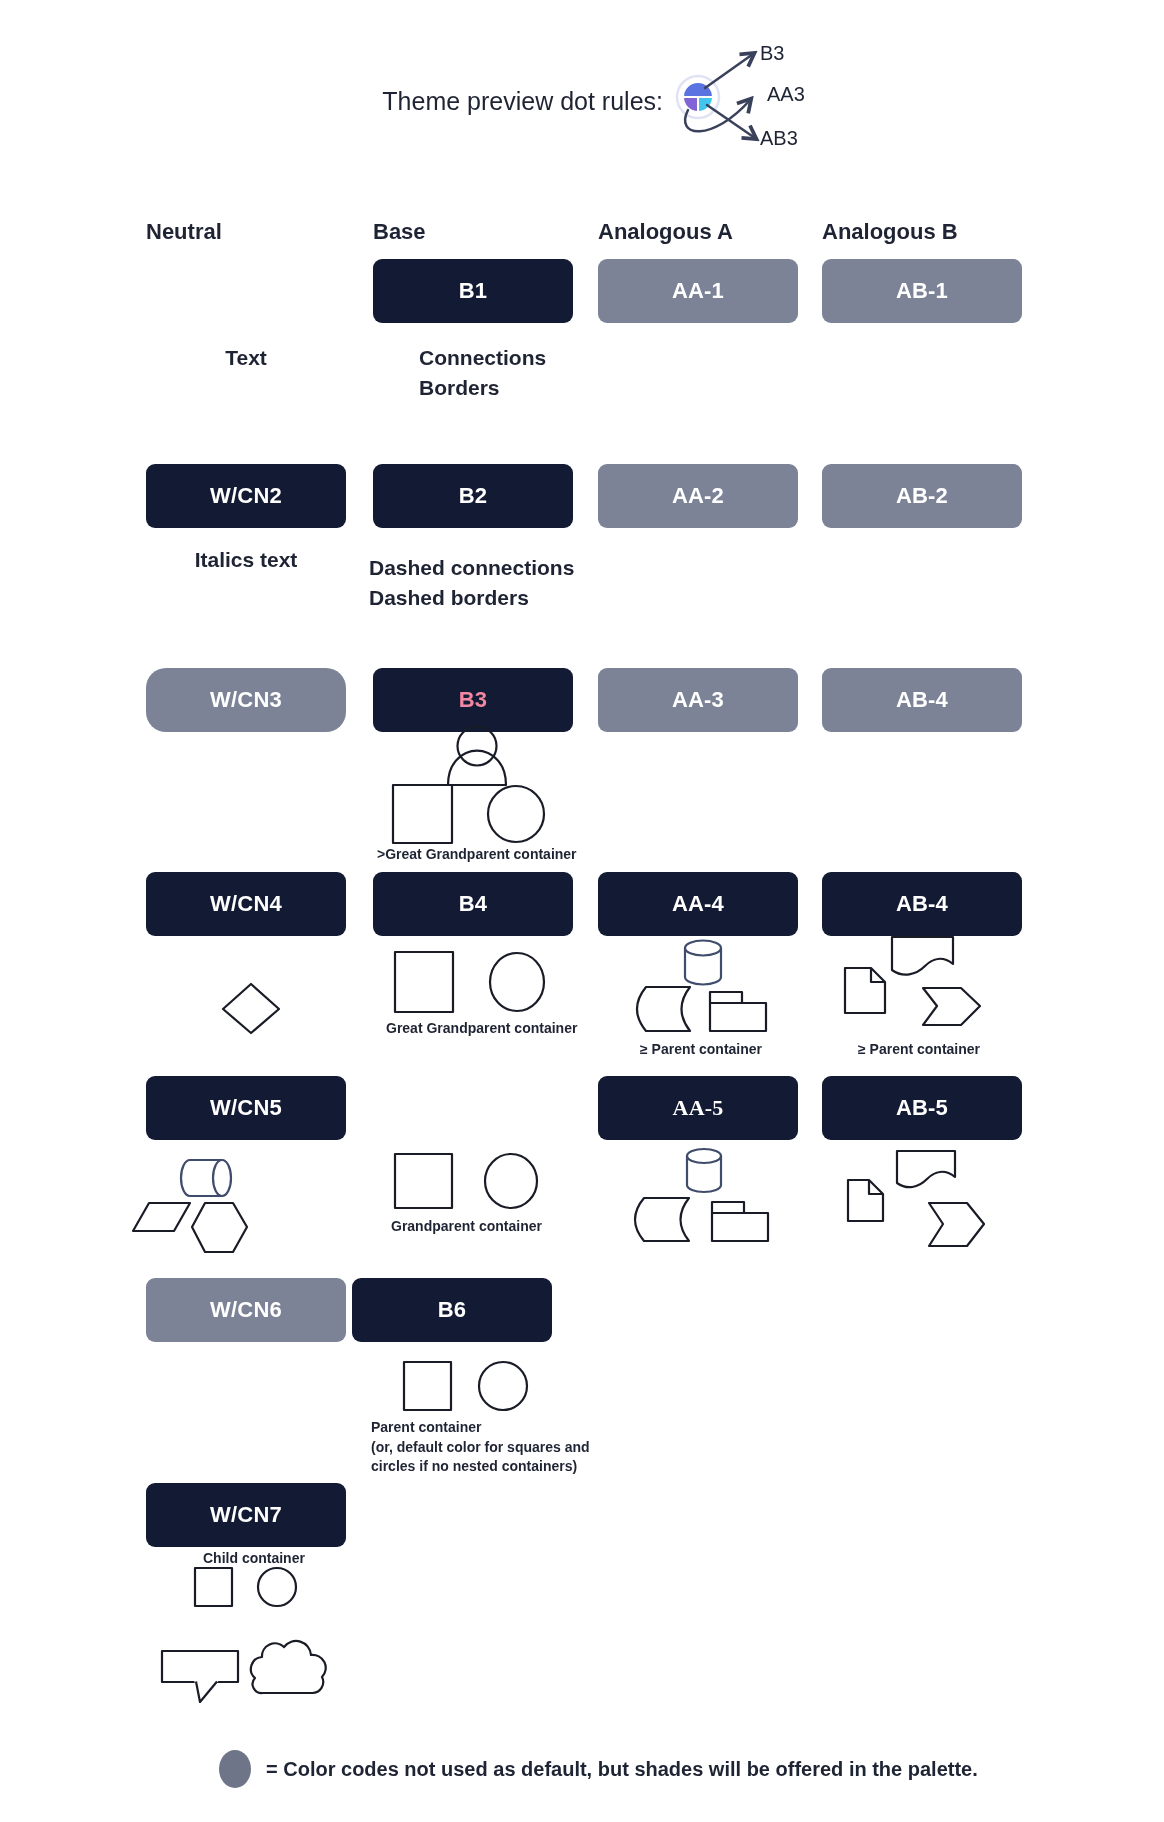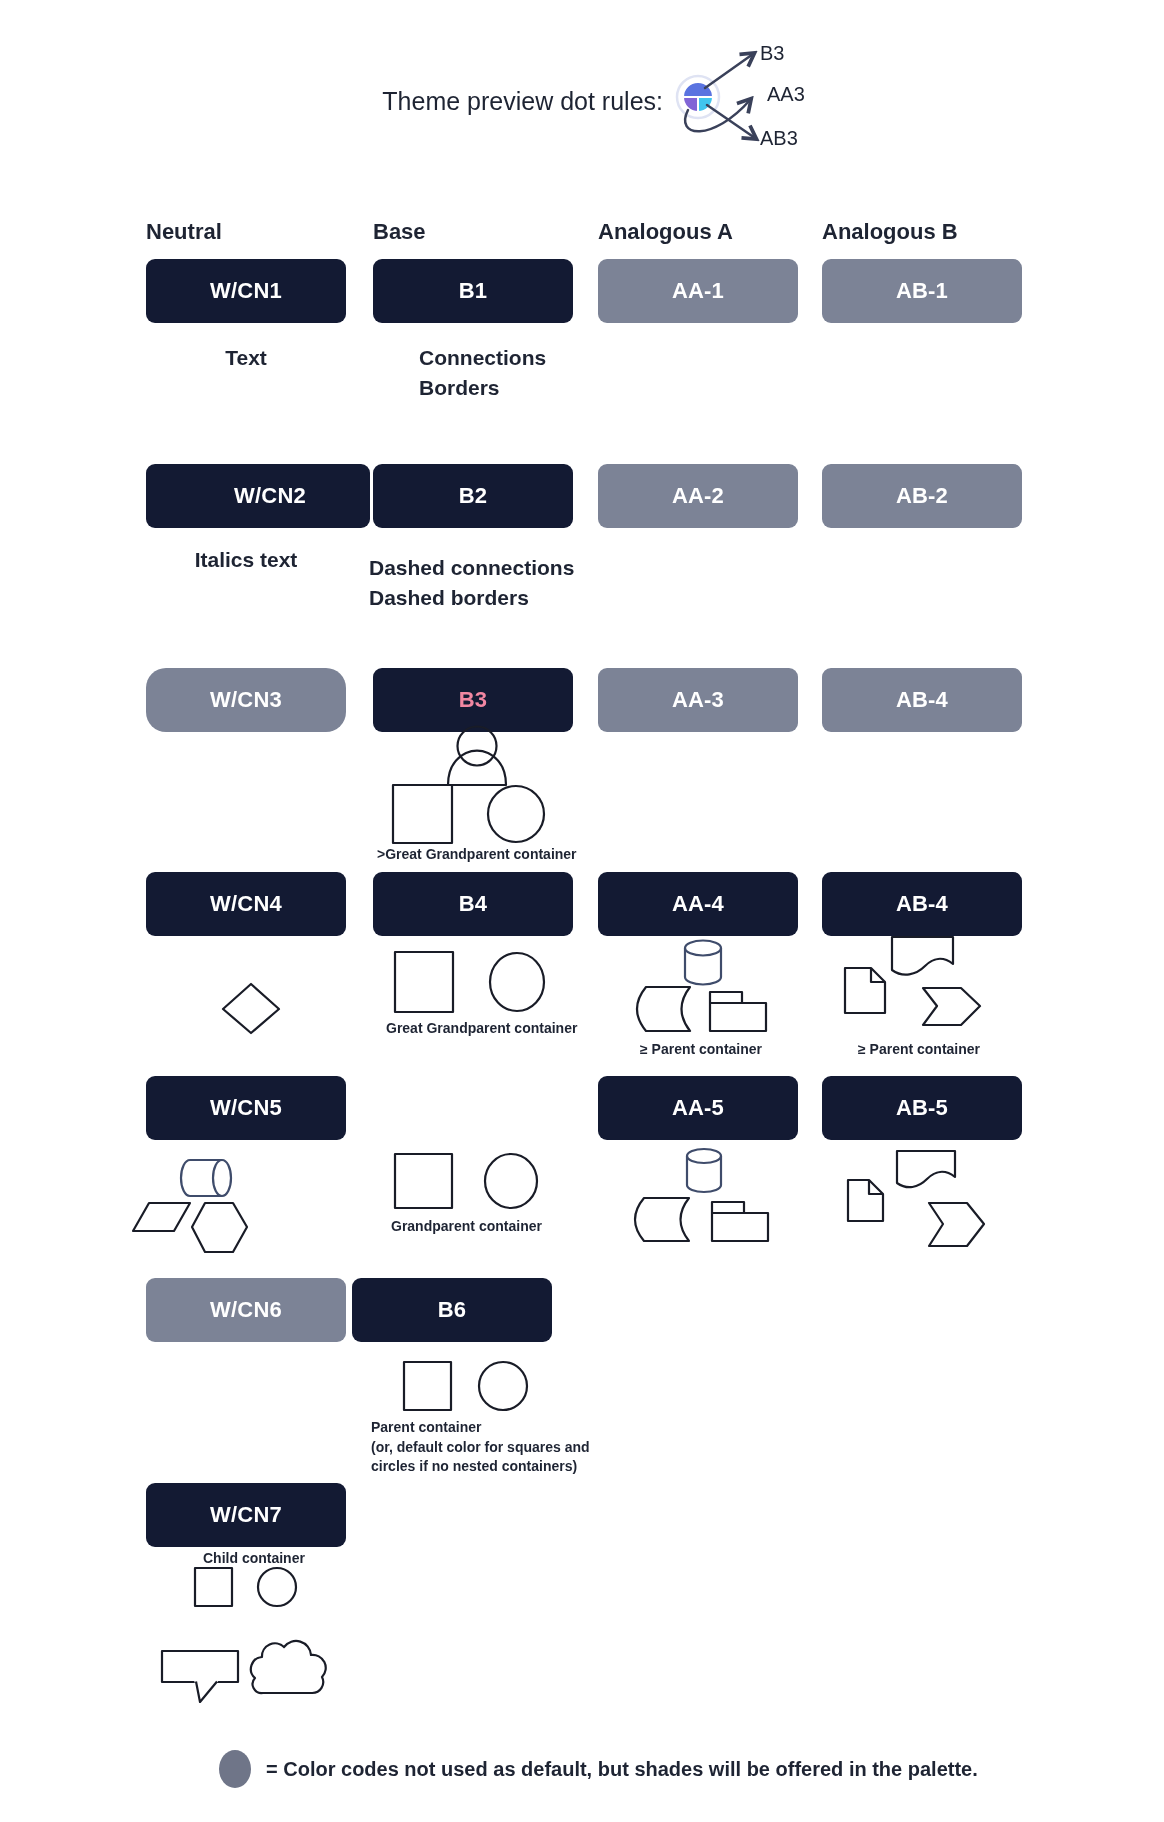--- a/index.html
+++ b/index.html
@@ -39,42 +39,41 @@
 
   <div class="abs dot-label" style="left:760px;top:42px;">B3</div>
   <div class="abs dot-label" style="left:767px;top:83px;">AA3</div>
   <div class="abs dot-label" style="left:760px;top:127px;">AB3</div>
 
   <div class="abs col-header" style="left:146px;top:219px;">Neutral</div>
   <div class="abs col-header" style="left:373px;top:219px;">Base</div>
   <div class="abs col-header" style="left:598px;top:219px;">Analogous A</div>
   <div class="abs col-header" style="left:822px;top:219px;">Analogous B</div>
 
-  <div class="bar dark" style="left:146px;top:259px;">W/CN1</div>
   <div class="bar dark" style="left:373px;top:259px;">B1</div>
   <div class="bar gray" style="left:598px;top:259px;">AA-1</div>
   <div class="bar gray" style="left:822px;top:259px;">AB-1</div>
 
-  <div class="bar dark" style="left:146px;top:464px;padding-left:24px;">W/CN2</div>
+  <div class="bar dark" style="left:146px;top:464px;">W/CN2</div>
   <div class="bar dark" style="left:373px;top:464px;">B2</div>
   <div class="bar gray" style="left:598px;top:464px;">AA-2</div>
   <div class="bar gray" style="left:822px;top:464px;border-radius:9px;">AB-2</div>
 
   <div class="bar gray" style="left:146px;top:668px;border-radius:20px;">W/CN3</div>
   <div class="bar dark pink-text" style="left:373px;top:668px;">B3</div>
   <div class="bar gray" style="left:598px;top:668px;">AA-3</div>
   <div class="bar gray" style="left:822px;top:668px;">AB-4</div>
 
   <div class="bar dark" style="left:146px;top:872px;">W/CN4</div>
   <div class="bar dark" style="left:373px;top:872px;">B4</div>
   <div class="bar dark" style="left:598px;top:872px;">AA-4</div>
   <div class="bar dark" style="left:822px;top:872px;">AB-4</div>
 
   <div class="bar dark" style="left:146px;top:1076px;">W/CN5</div>
-  <div class="bar dark" style="left:598px;top:1076px;">AA-5</div>
+  <div class="bar dark" style="left:598px;top:1076px;font-family:Liberation Serif, serif;">AA-5</div>
   <div class="bar dark" style="left:822px;top:1076px;">AB-5</div>
 
   <div class="bar gray" style="left:146px;top:1278px;">W/CN6</div>
   <div class="bar dark" style="left:352px;top:1278px;">B6</div>
 
   <div class="bar dark" style="left:146px;top:1483px;">W/CN7</div>
 
   <div class="abs ann center" style="left:146px;top:343px;">Text</div>
   <div class="abs" style="left:419px;top:343px;">
     <div class="ann">Connections</div>

